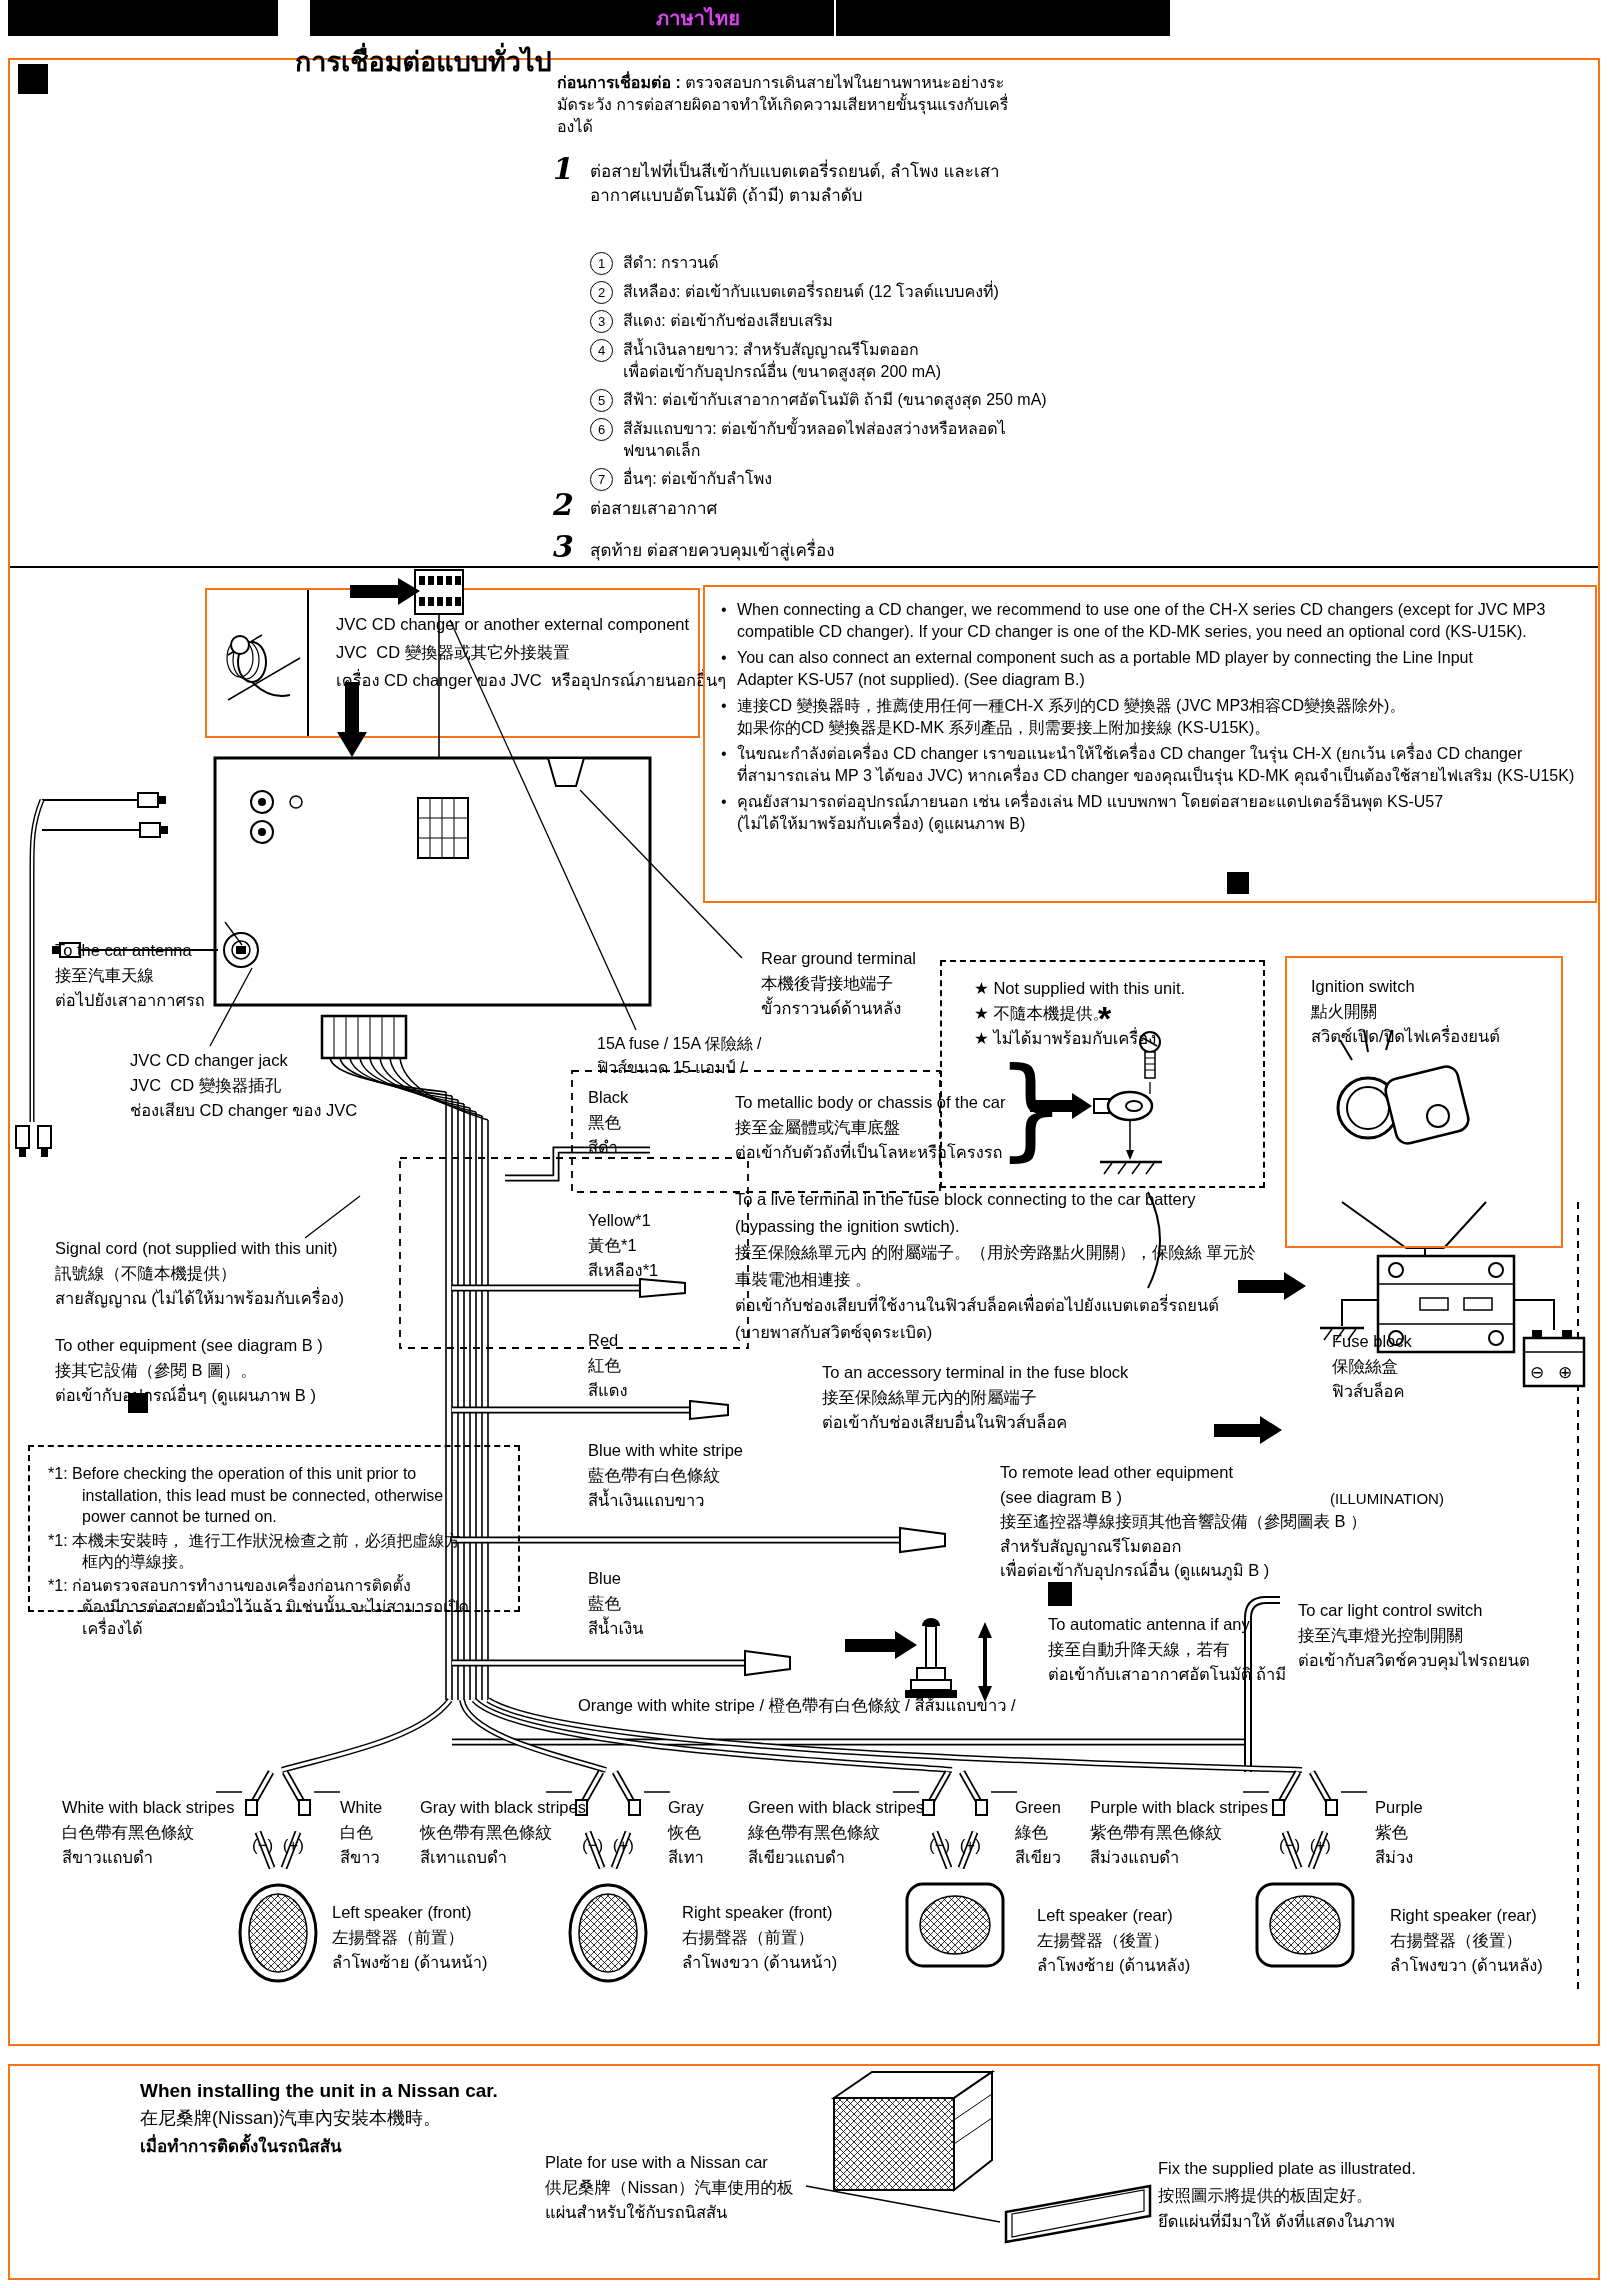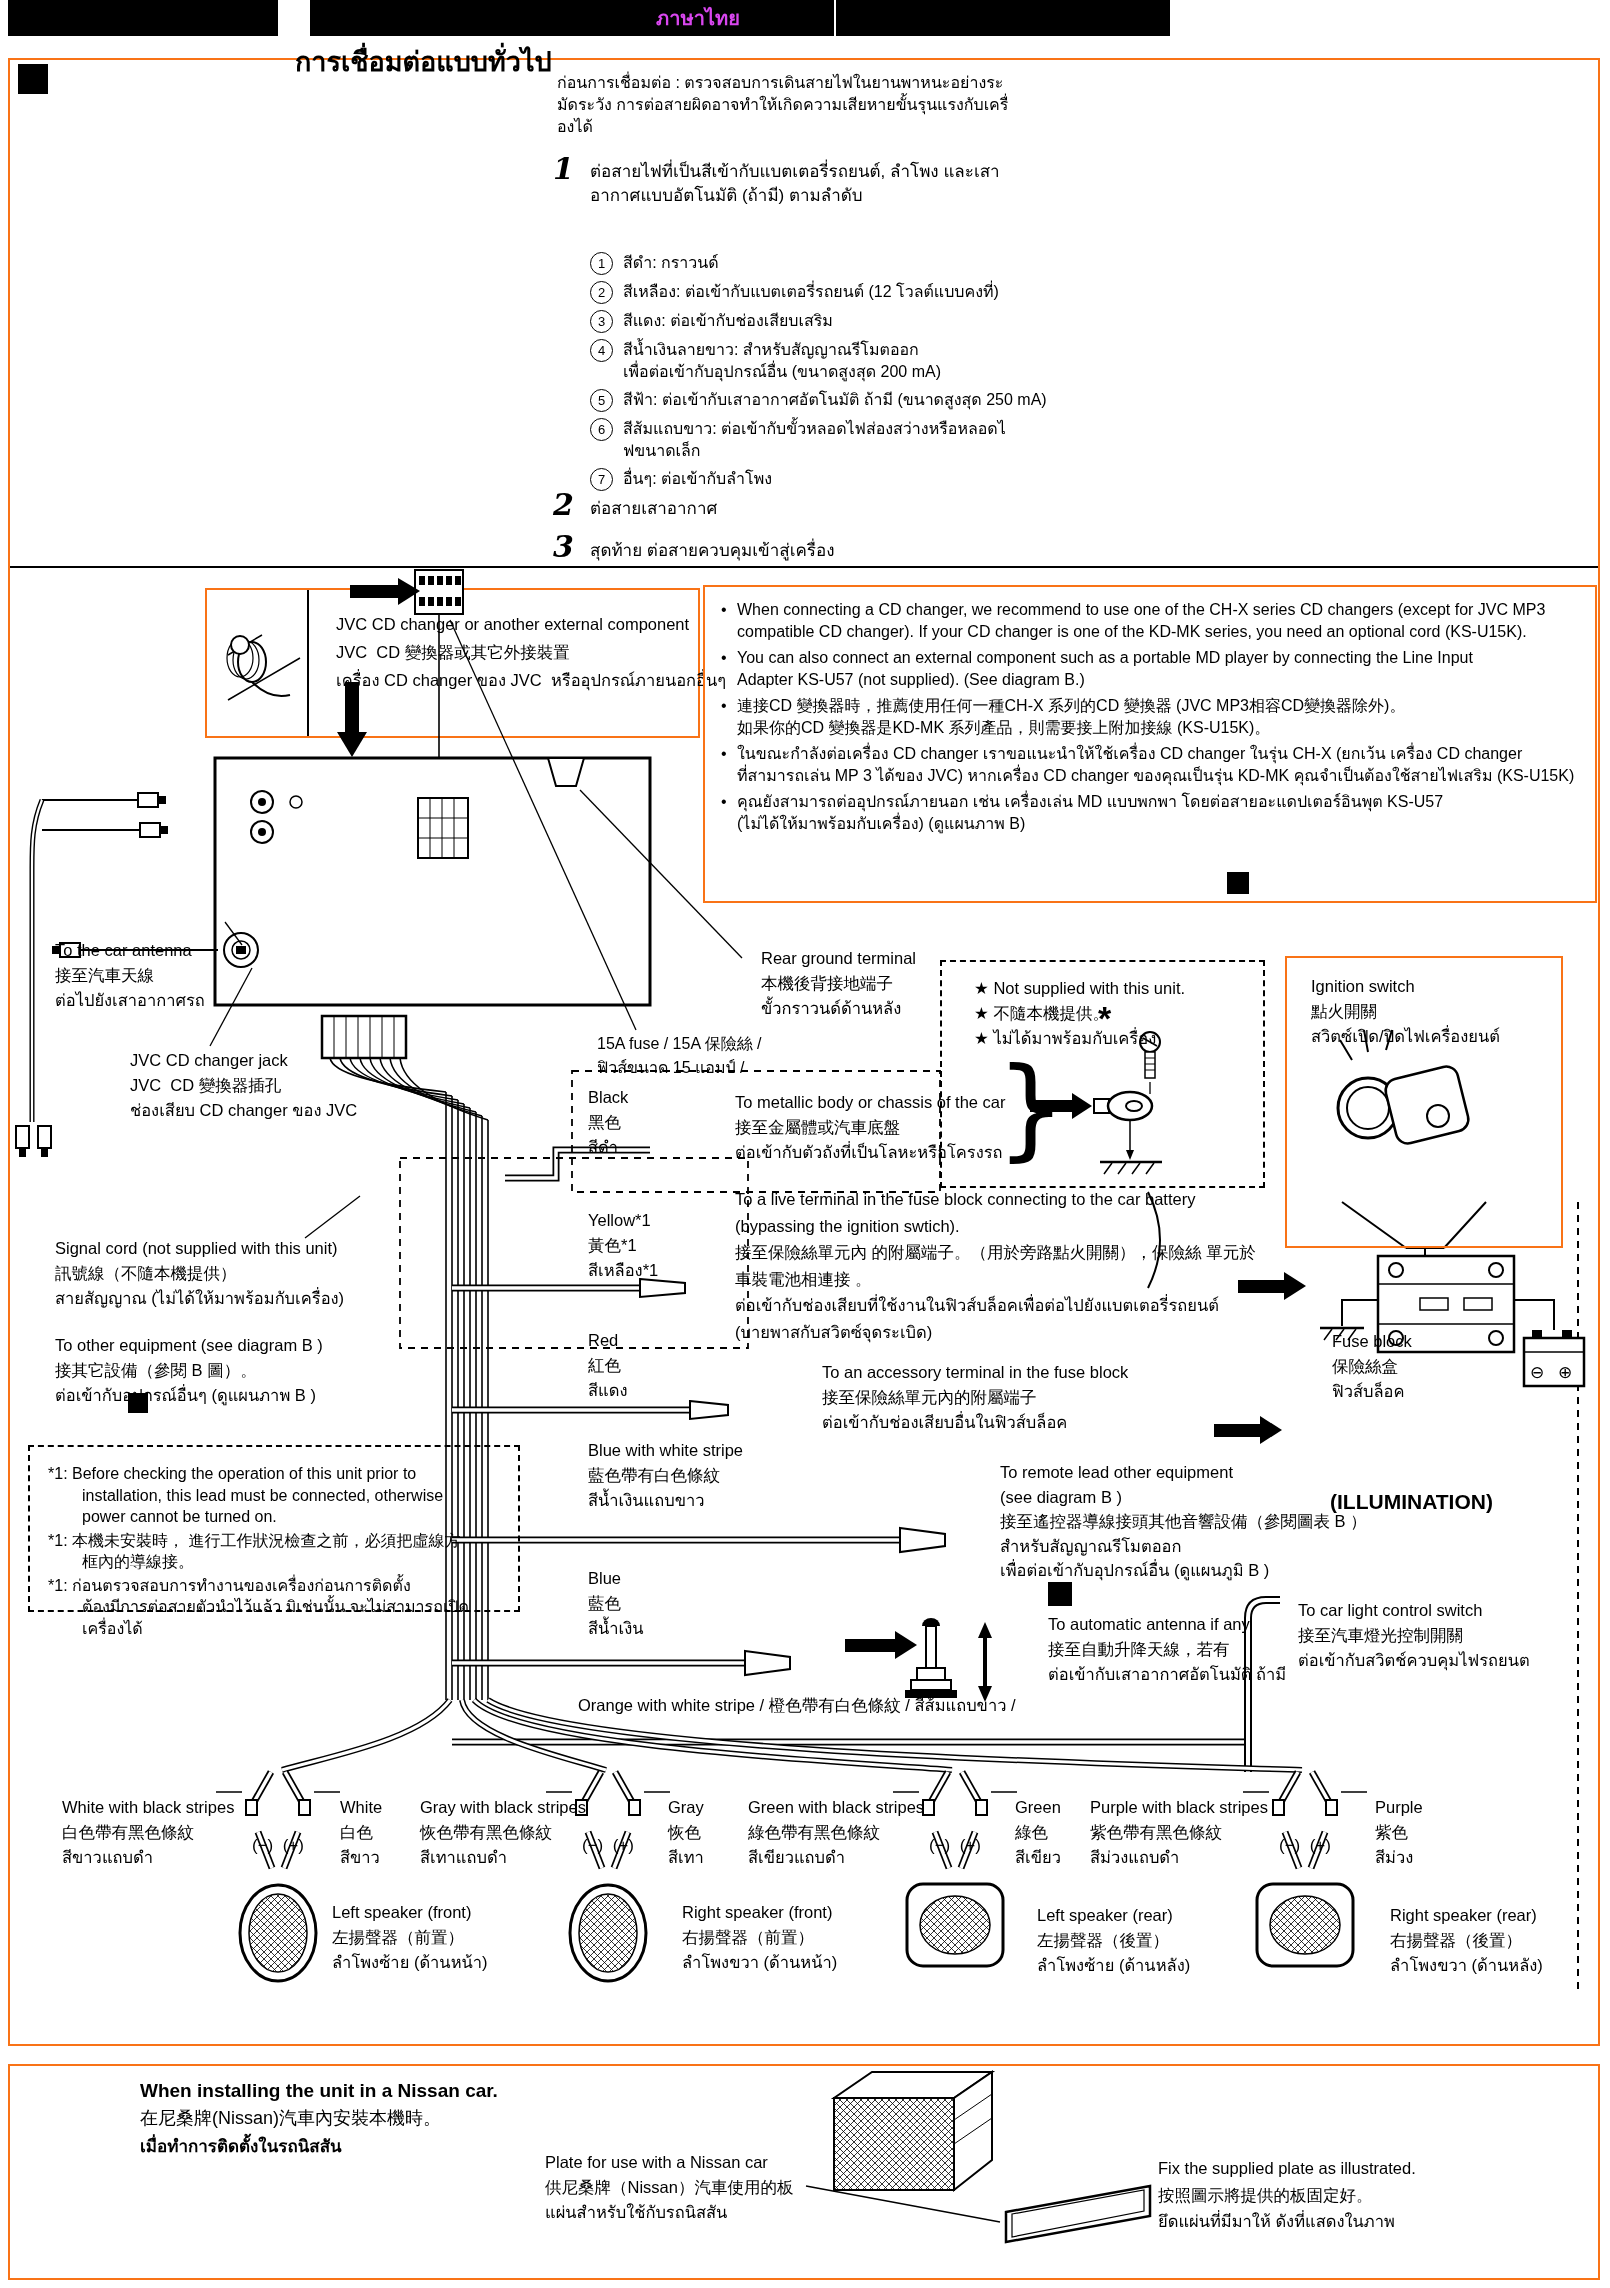--- a/index.html
+++ b/index.html
@@ -6,34 +6,34 @@
   body{font-family:"Liberation Sans","DejaVu Sans",sans-serif;color:#000;}
   .page{position:relative;width:1610px;height:2288px;background:#fff;overflow:hidden;}
   .abs{position:absolute;}
   .bar{background:#000;height:36px;top:0;}
   .langlbl{color:#d946ef;font-weight:bold;font-size:20px;text-align:center;width:100%;line-height:36px;}
   .box{border:2px solid #f97316;box-sizing:border-box;}
   .dash{border:2px dashed #000;box-sizing:border-box;}
   .marker{background:#000;}
   .title{font-size:27px;font-weight:bold;white-space:pre;}
   .warn{font-size:16px;line-height:22px;width:545px;}
-  .warn b{font-weight:normal;}
+  .warn b{font-weight:bold;}
   .warn span{white-space:pre-line;}
   .stepnum{font-family:"DejaVu Serif","Liberation Serif",serif;font-style:italic;font-weight:bold;font-size:30px;line-height:30px;}
   .stept{font-size:17px;line-height:24px;white-space:pre-line;width:480px;}
   .substep{display:flex;gap:10px;margin-bottom:6px;}
   .circ{flex:0 0 auto;width:21px;height:21px;border:1.5px solid #000;border-radius:50%;font-size:13px;line-height:21px;text-align:center;}
   .subtxt{font-size:16px;line-height:22px;white-space:pre-line;width:450px;}
   .notes{padding:12px 14px;}
   .bullet{position:relative;padding-left:18px;font-size:16px;line-height:21.5px;margin-bottom:5px;white-space:pre-line;}
   .bullet::before{content:"\2022";position:absolute;left:2px;top:0;}
   .lbl{font-size:16.5px;line-height:25px;white-space:pre;}
   .lbl-sm{font-size:16px;line-height:24px;white-space:pre;}
   .lbl-w{line-height:26.5px;}
-  .boldlbl{font-weight:bold;font-size:21px;white-space:pre;}
+  .boldlbl{font-weight:normal;font-size:15px;white-space:pre;}
   .n1{font-size:16px;line-height:21.5px;padding-left:34px;text-indent:-34px;white-space:pre-line;margin-bottom:2px;}
   .pol{font-size:17px;text-align:center;white-space:pre;}
   .nis-en{font-weight:bold;font-size:19px;white-space:pre;}
   .nis-zh{font-size:18px;white-space:pre;}
   .nis-th{font-weight:bold;font-size:17px;white-space:pre;}
   svg{position:absolute;left:0;top:0;pointer-events:none;}
 </style>
 </head>
 <body>
 

